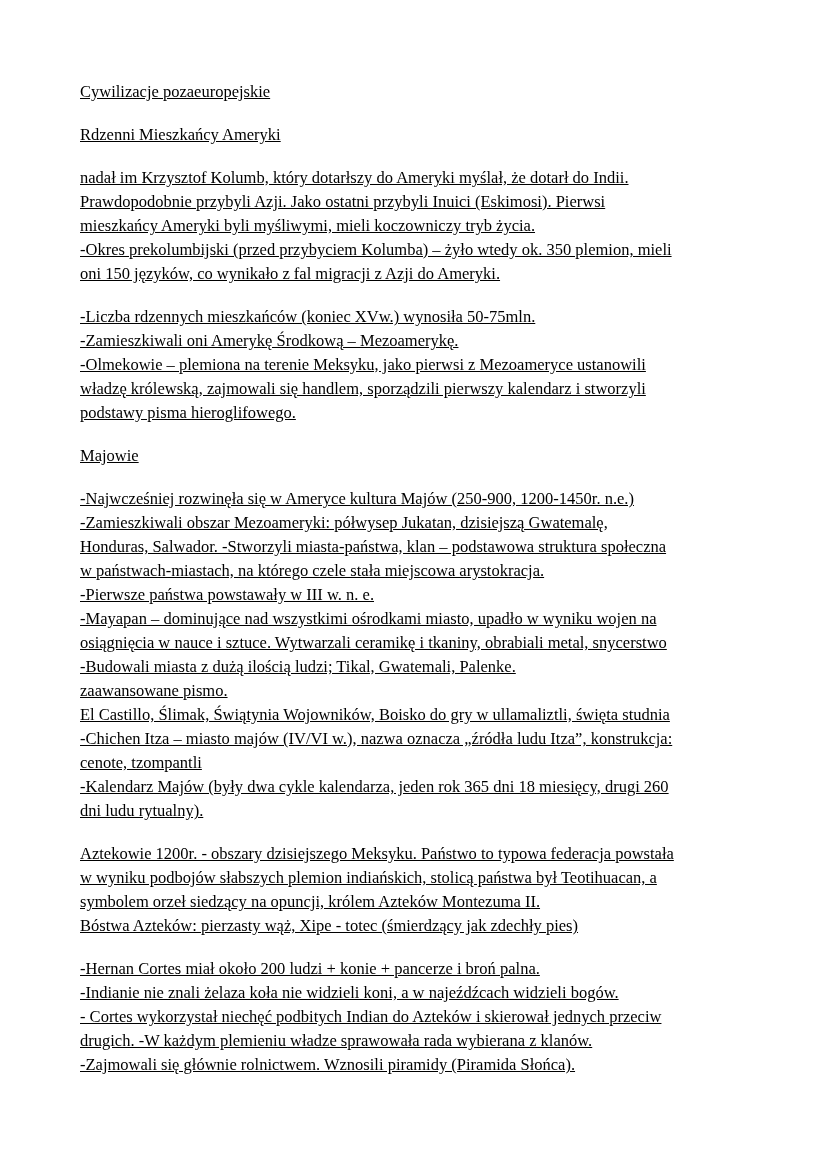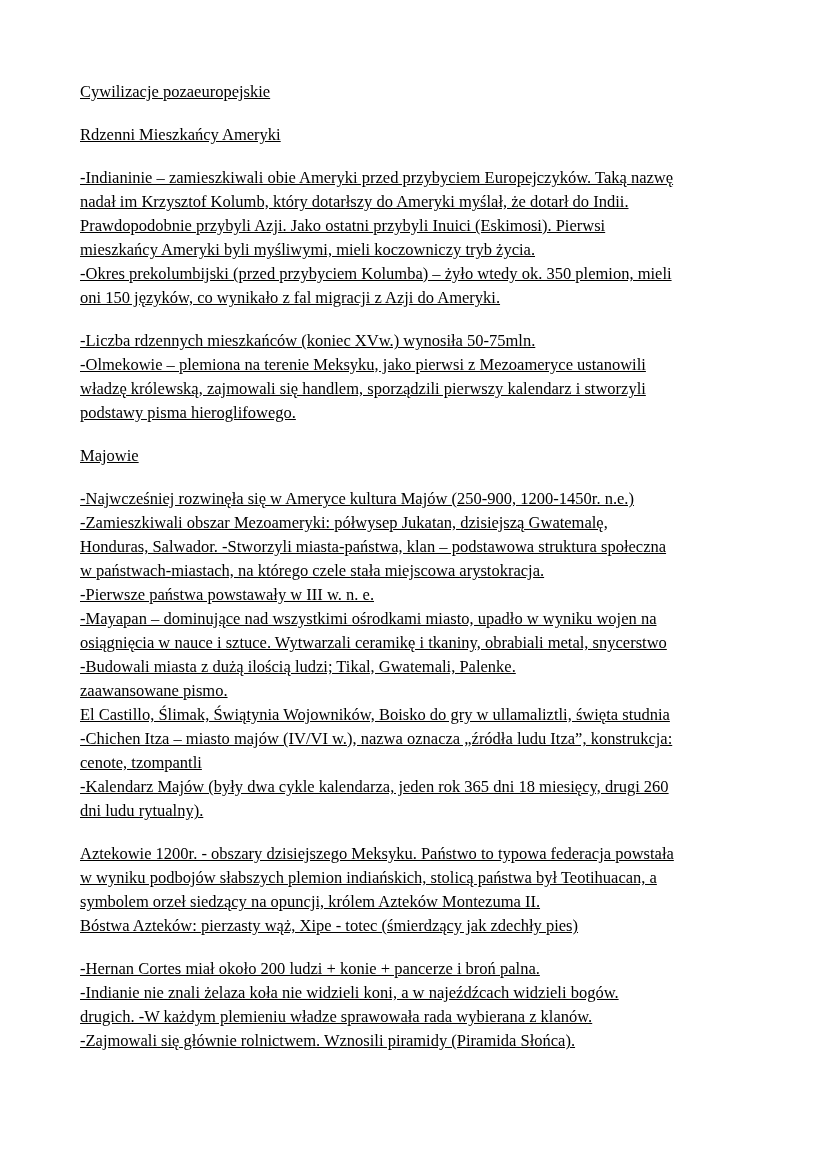--- a/index.html
+++ b/index.html
@@ -54,32 +54,32 @@
     </div>
 
     <div class="block">
       <p class="para">
           <span class="line">Rdzenni Mieszkańcy Ameryki</span>
         </p>
     </div>
 
     <div class="block">
       <p class="para">
-        <span class="line">-Indianinie – zamieszkiwali obie Ameryki przed przybyciem Europejczyków. Taką nazwę</span>
         <span class="line">nadał im Krzysztof Kolumb, który dotarłszy do Ameryki myślał, że dotarł do Indii.</span>
         <span class="line">Prawdopodobnie przybyli Azji. Jako ostatni przybyli Inuici (Eskimosi). Pierwsi</span>
         <span class="line">mieszkańcy Ameryki byli myśliwymi, mieli koczowniczy tryb życia.</span>
         <span class="line">-Okres prekolumbijski (przed przybyciem Kolumba) – żyło wtedy ok. 350 plemion, mieli</span>
         <span class="line">oni 150 języków, co wynikało z fal migracji z Azji do Ameryki.</span>
       </p>
     </div>
 
     <div class="block">
       <p class="para">
         <span class="line">-Liczba rdzennych mieszkańców (koniec XVw.) wynosiła 50-75mln.</span>
+        <span class="line">-Zamieszkiwali oni Amerykę Środkową – Mezoamerykę.</span>
         <span class="line">-Olmekowie – plemiona na terenie Meksyku, jako pierwsi z Mezoameryce ustanowili</span>
         <span class="line">władzę królewską, zajmowali się handlem, sporządzili pierwszy kalendarz i stworzyli</span>
         <span class="line">podstawy pisma hieroglifowego.</span>
       </p>
     </div>
 
     <div class="block">
       <p class="para">
           <span class="line">Majowie</span>
         </p>
@@ -110,19 +110,20 @@
         <span class="line">w wyniku podbojów słabszych plemion indiańskich, stolicą państwa był Teotihuacan, a</span>
         <span class="line">symbolem orzeł siedzący na opuncji, królem Azteków Montezuma II.</span>
         <span class="line">Bóstwa Azteków: pierzasty wąż, Xipe - totec (śmierdzący jak zdechły pies)</span>
       </p>
     </div>
 
     <div class="block">
       <p class="para">
         <span class="line">-Hernan Cortes miał około 200 ludzi + konie + pancerze i broń palna.</span>
         <span class="line">-Indianie nie znali żelaza koła nie widzieli koni, a w najeźdźcach widzieli bogów.</span>
+        <span class="line">- Cortes wykorzystał niechęć podbitych Indian do Azteków i skierował jednych przeciw</span>
         <span class="line">drugich. -W każdym plemieniu władze sprawowała rada wybierana z klanów.</span>
         <span class="line">-Zajmowali się głównie rolnictwem. Wznosili piramidy (Piramida Słońca).</span>
       </p>
     </div>
 
   </div>
 </div>
 
 </body></html>

